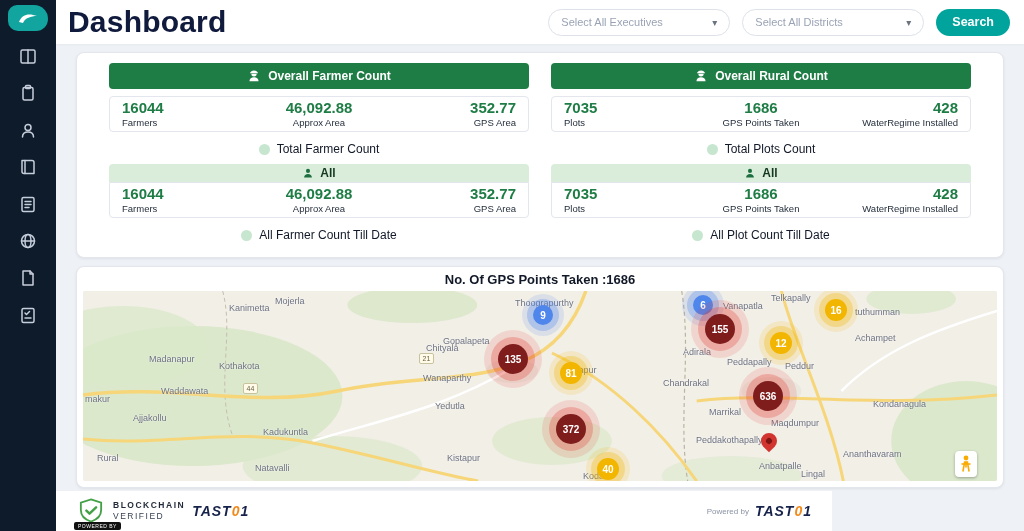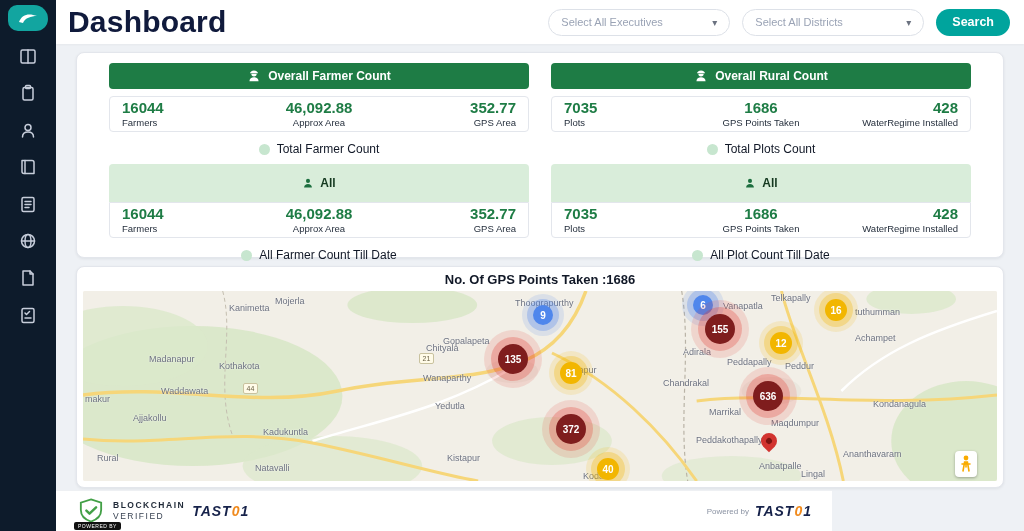--- a/index.html
+++ b/index.html
@@ -42,21 +42,21 @@
   .stat-cell.c-left { text-align:left; }
   .stat-cell.c-mid  { text-align:center; }
   .stat-cell.c-right{ text-align:right; }
   .stat-value { font-size:15px; font-weight:700; color:#1e7c45; line-height:1.1; }
   .stat-label { font-size:9.5px; color:#1f2937; margin-top:1px; }
 
   .legend-row { margin-top:10px; display:flex; align-items:center; justify-content:center; gap:7px; }
   .legend-dot { width:11px; height:11px; border-radius:50%; background:#c7e6cf; }
   .legend-text { font-size:12px; color:#111827; }
 
-  .all-bar { margin-top:8px; height:38px; background:#d9edda; border-radius:4px 4px 0 0; display:flex;
+  .all-bar { margin-top:8px; height:18px; background:#d9edda; border-radius:4px 4px 0 0; display:flex;
              align-items:center; justify-content:center; gap:6px; font-size:12px; font-weight:700; color:#14381f; }
   .all-row { margin-top:0; border-radius:0 0 4px 4px; }
 
   
   .map-card { position:absolute; left:20px; top:222px; width:928px; height:222px; background:#fff;
               border:1px solid #e3e6ec; border-radius:8px; box-shadow:0 1px 3px rgba(16,24,40,.07); padding:5px 6px 6px 6px; }
   .map-title { text-align:center; font-size:13px; font-weight:700; color:#111827; height:19px; }
   .map-box { position:relative; width:100%; height:190px; background:#f2efe7; overflow:hidden; border-radius:2px; cursor:grab; }
   .map-box svg.terrain { position:absolute; left:0; top:0; width:100%; height:100%; }
 

